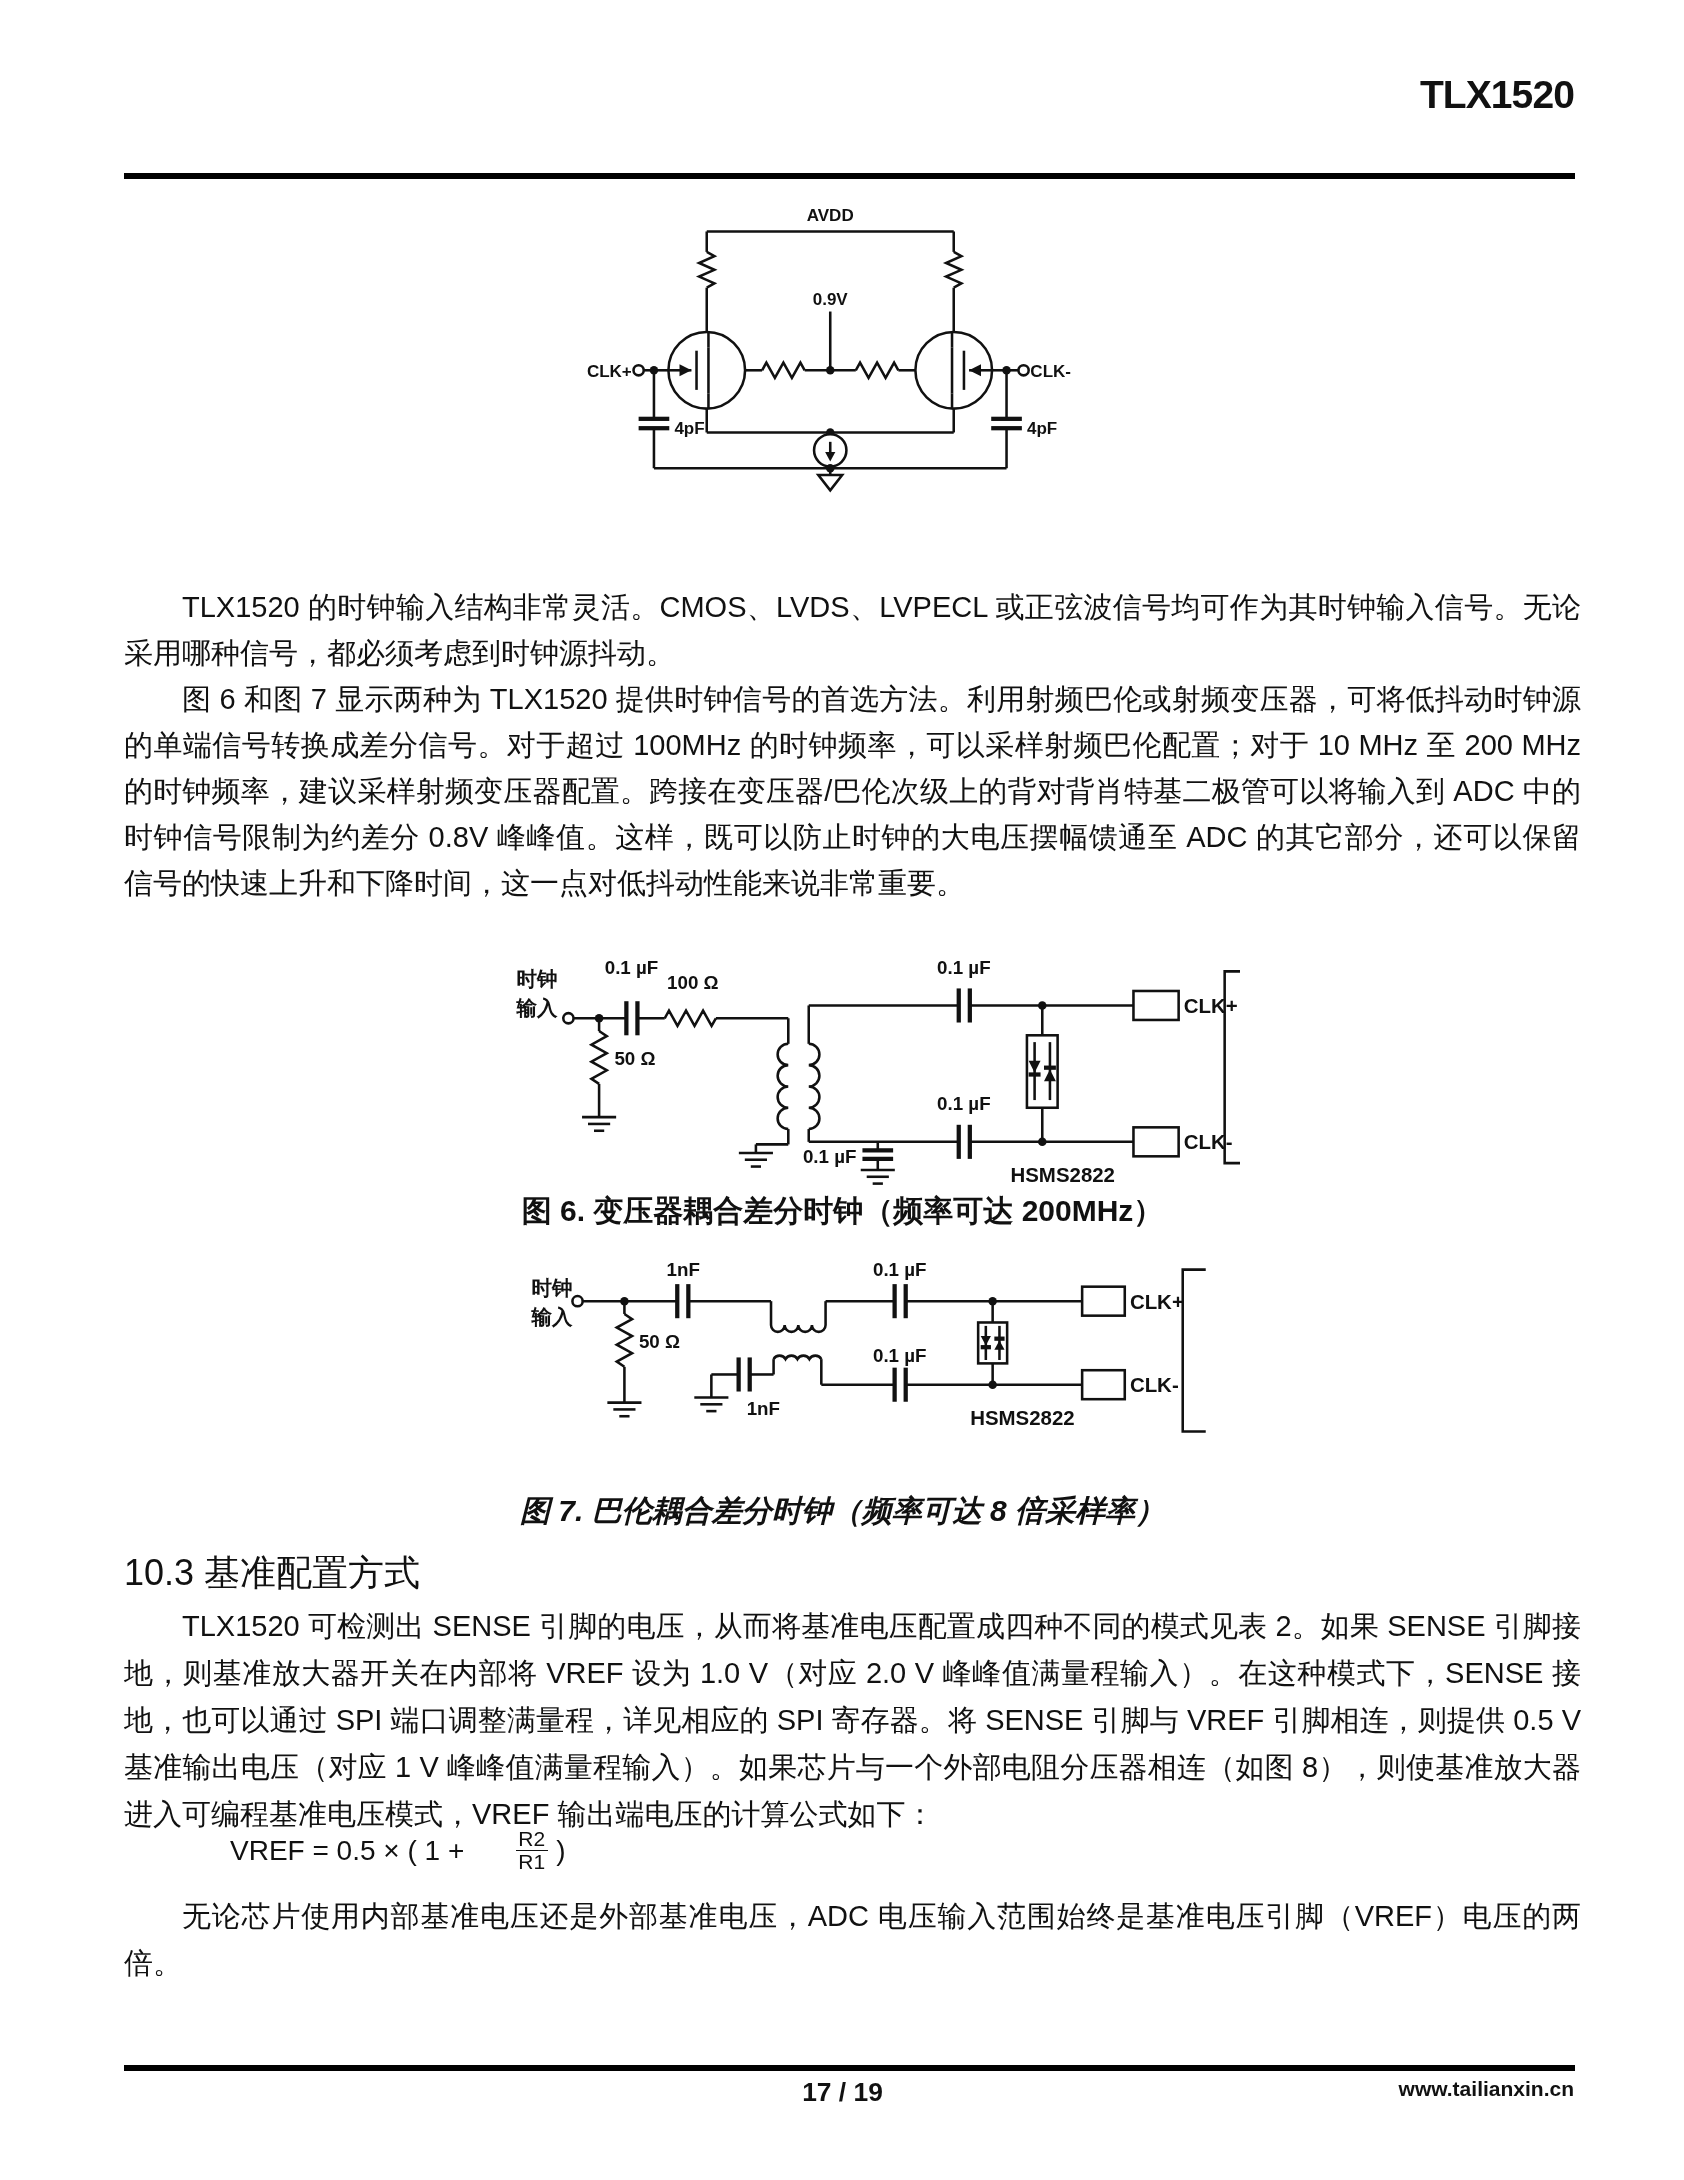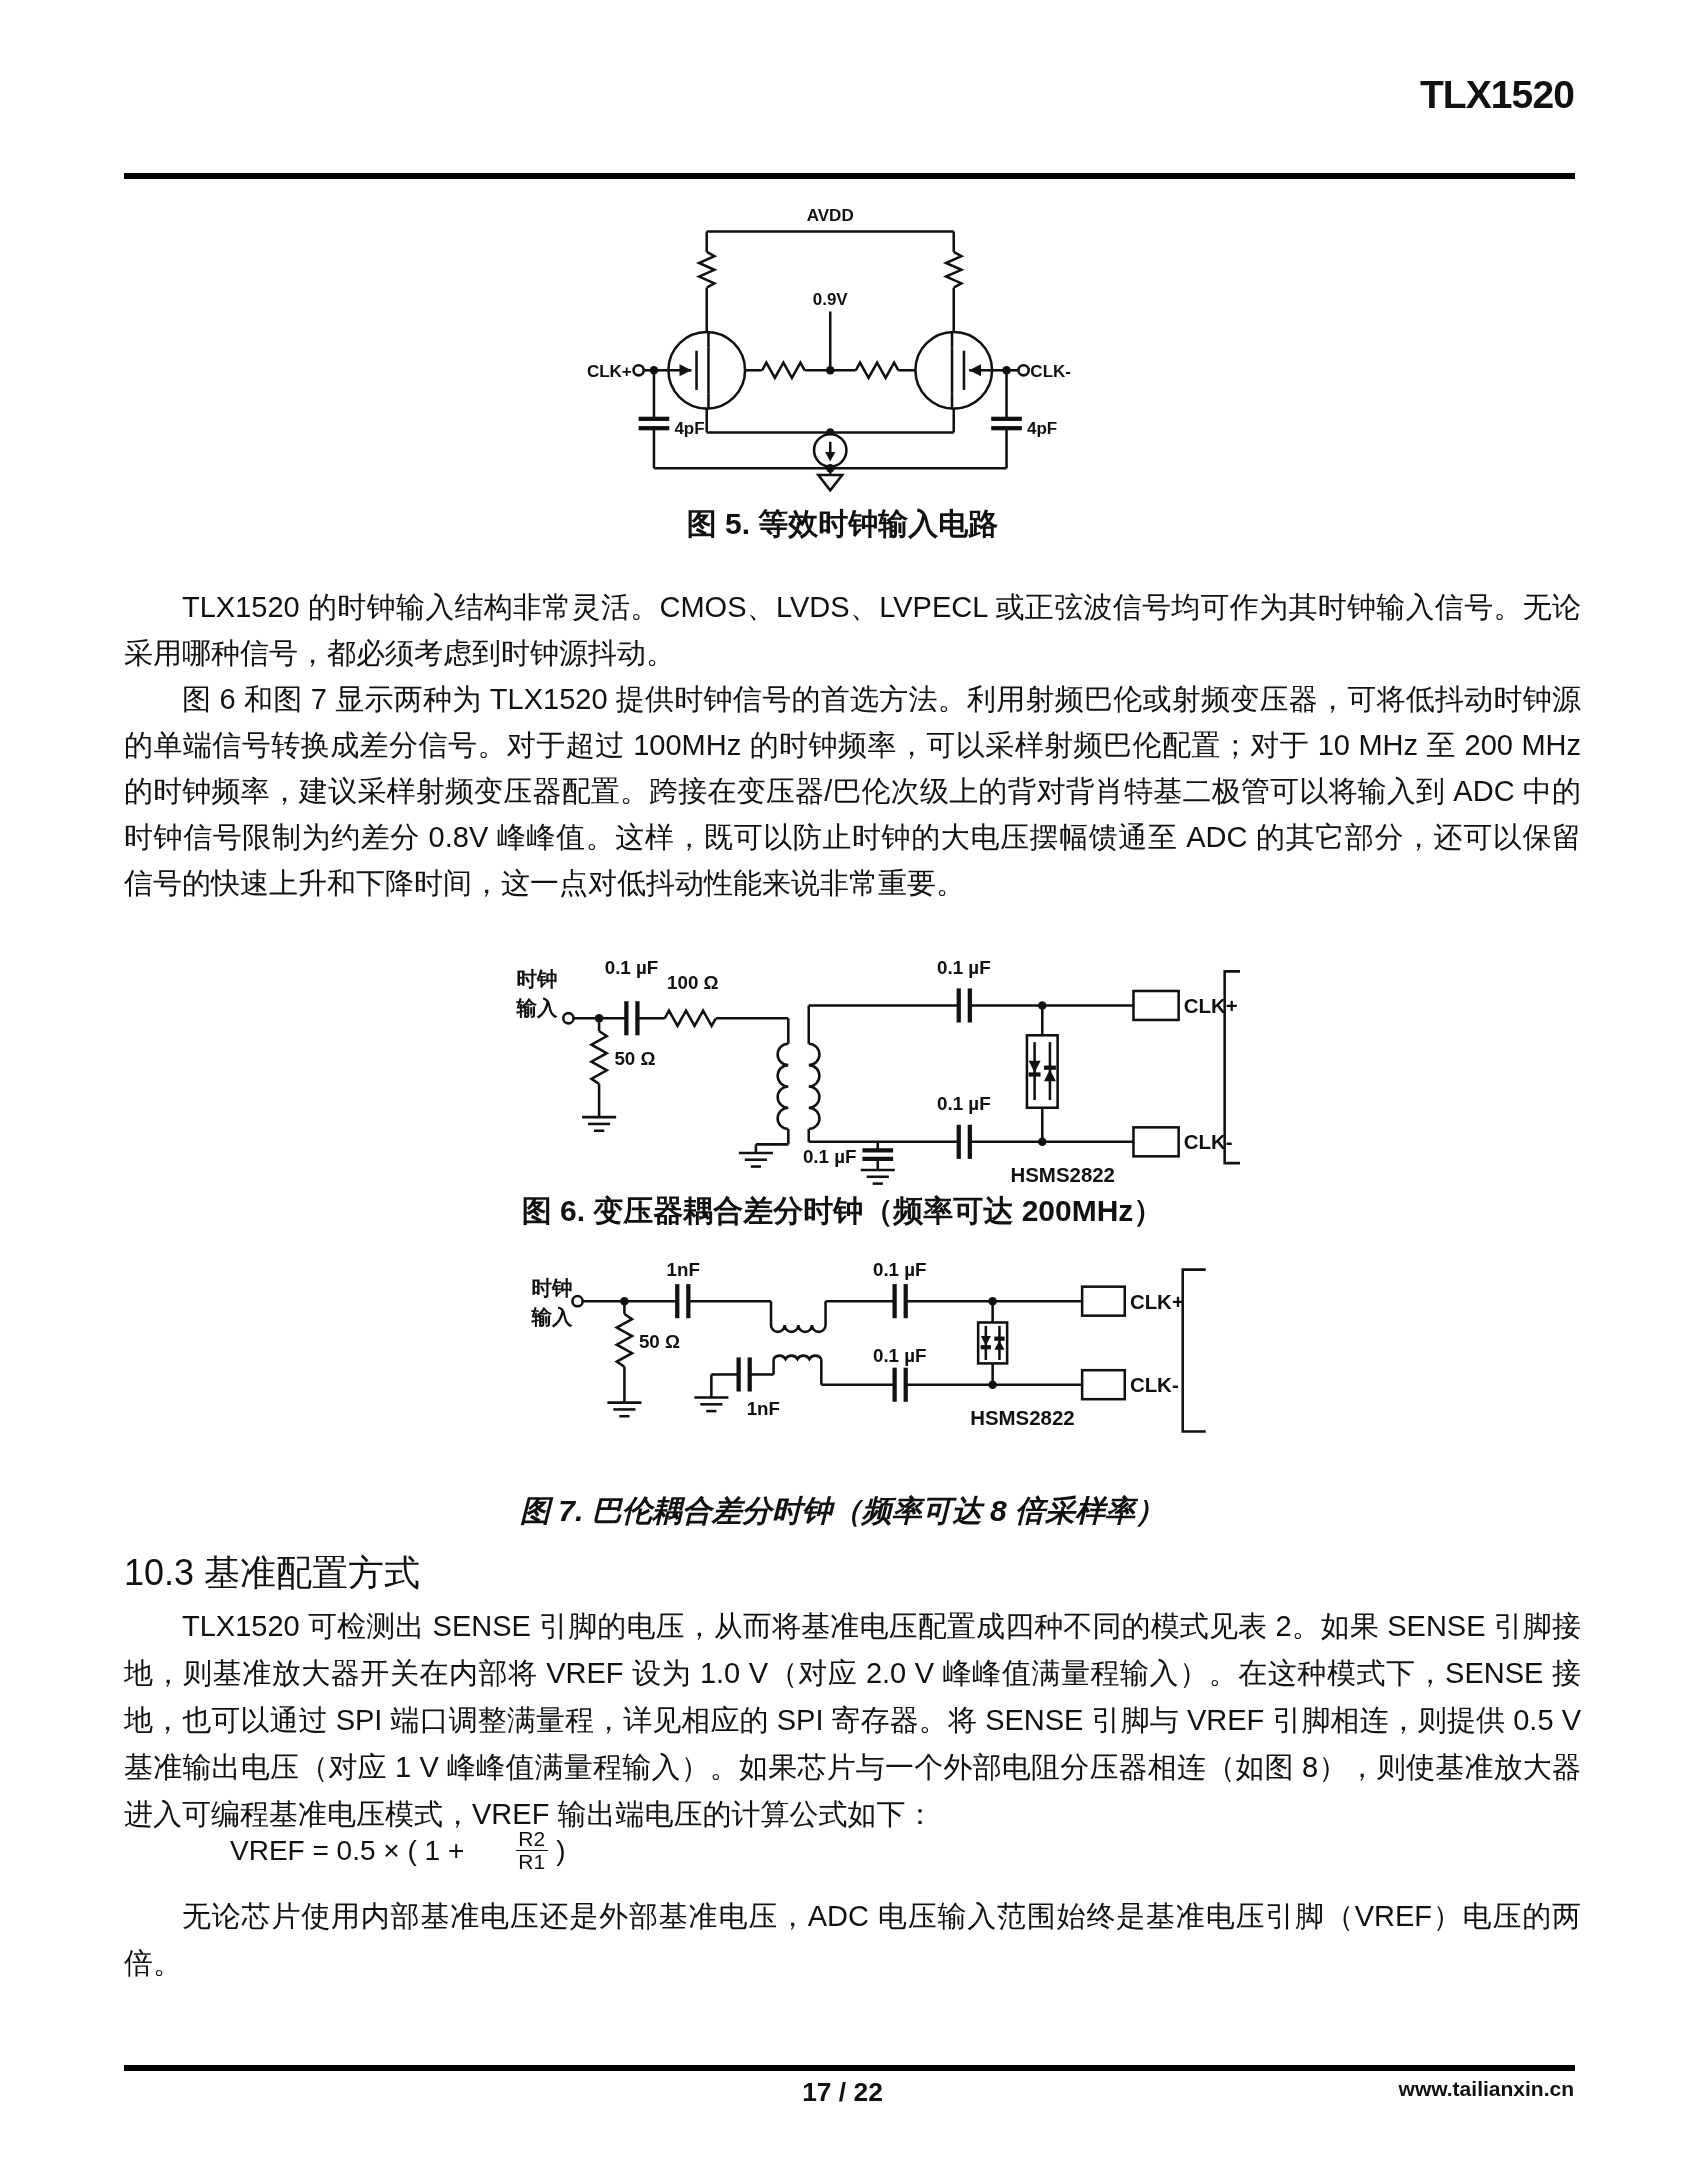--- a/index.html
+++ b/index.html
@@ -122,21 +122,20 @@
       <polygon class="solid" points="289,291 301,291 295,302"></polygon>
       <line class="w" x1="295" y1="308" x2="295" y2="310"></line>
     </g>
     <g>
       <line class="w" x1="88" y1="310" x2="502" y2="310"></line>
       <circle class="dot" cx="295" cy="310" r="5"></circle>
       <line class="w" x1="295" y1="310" x2="295" y2="318"></line>
       <polygon class="open" points="281,318 309,318 295,336"></polygon>
     </g>
   </svg>
-  <div class="abs fig-caption" style="top:504px;">图 5. 等效时钟输入电路</div>
 
   <div class="abs body-text" style="top:584px;">
     <p>TLX1520 的时钟输入结构非常灵活。CMOS、LVDS、LVPECL 或正弦波信号均可作为其时钟输入信号。无论采用哪种信号，都必须考虑到时钟源抖动。</p>
     <p>图 6 和图 7 显示两种为 TLX1520 提供时钟信号的首选方法。利用射频巴伦或射频变压器，可将低抖动时钟源的单端信号转换成差分信号。对于超过 100MHz 的时钟频率，可以采样射频巴伦配置；对于 10 MHz 至 200 MHz 的时钟频率，建议采样射频变压器配置。跨接在变压器/巴伦次级上的背对背肖特基二极管可以将输入到 ADC 中的时钟信号限制为约差分 0.8V 峰峰值。这样，既可以防止时钟的大电压摆幅馈通至 ADC 的其它部分，还可以保留信号的快速上升和下降时间，这一点对低抖动性能来说非常重要。</p>
   </div>
 
   <svg class="abs" style="top:933px;left:490px;" width="750" height="260" viewBox="0 0 880 305">
     <text class="t24" x="55" y="62" text-anchor="middle">时钟</text>
     <text class="t24" x="55" y="96" text-anchor="middle">输入</text>
     <g>
@@ -331,17 +330,17 @@
       <span class="den">R1</span>
     </span>
     <span>)</span>
   </div>
 
   <div class="abs body-text p-block2" style="top:1893px;">
     <p>无论芯片使用内部基准电压还是外部基准电压，ADC 电压输入范围始终是基准电压引脚（VREF）电压的两倍。</p>
   </div>
 
   <div class="abs footer-rule"></div>
-  <div class="abs footer-page">17 / 22</div>
+  <div class="abs footer-page">17 / 19</div>
   <div class="abs footer-site">www.tailianxin.cn</div>
 
 </div>
 
 
 </body></html>

